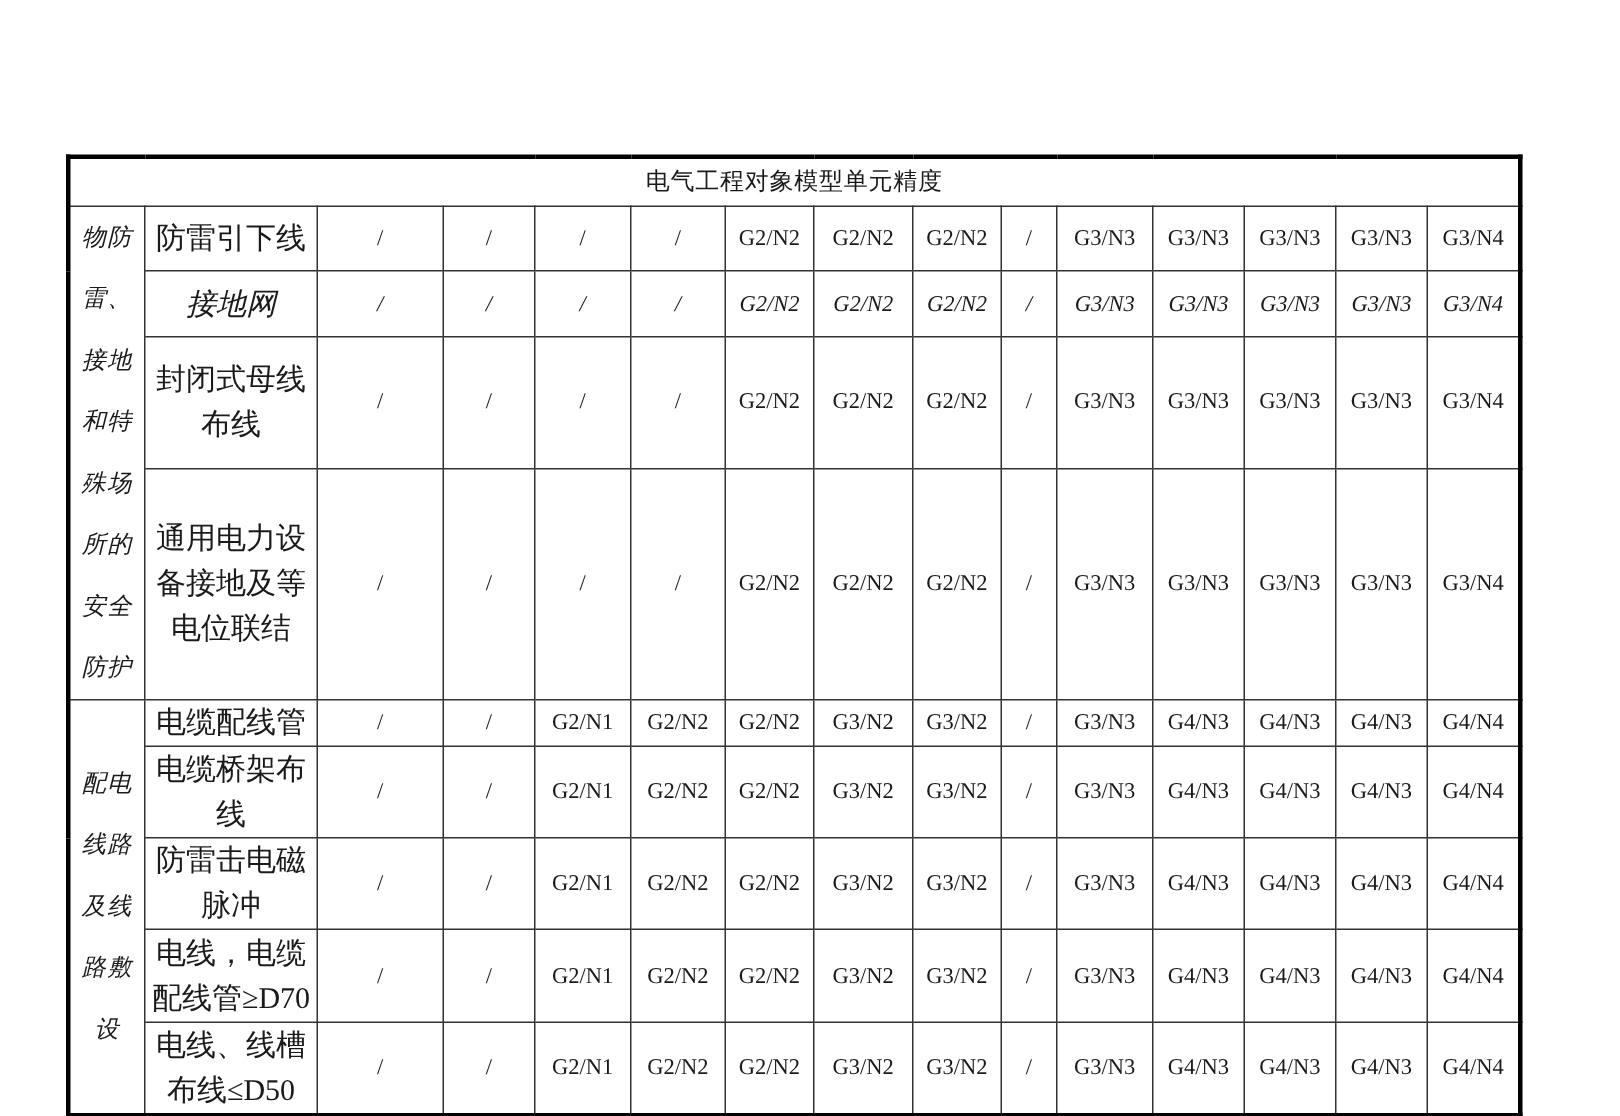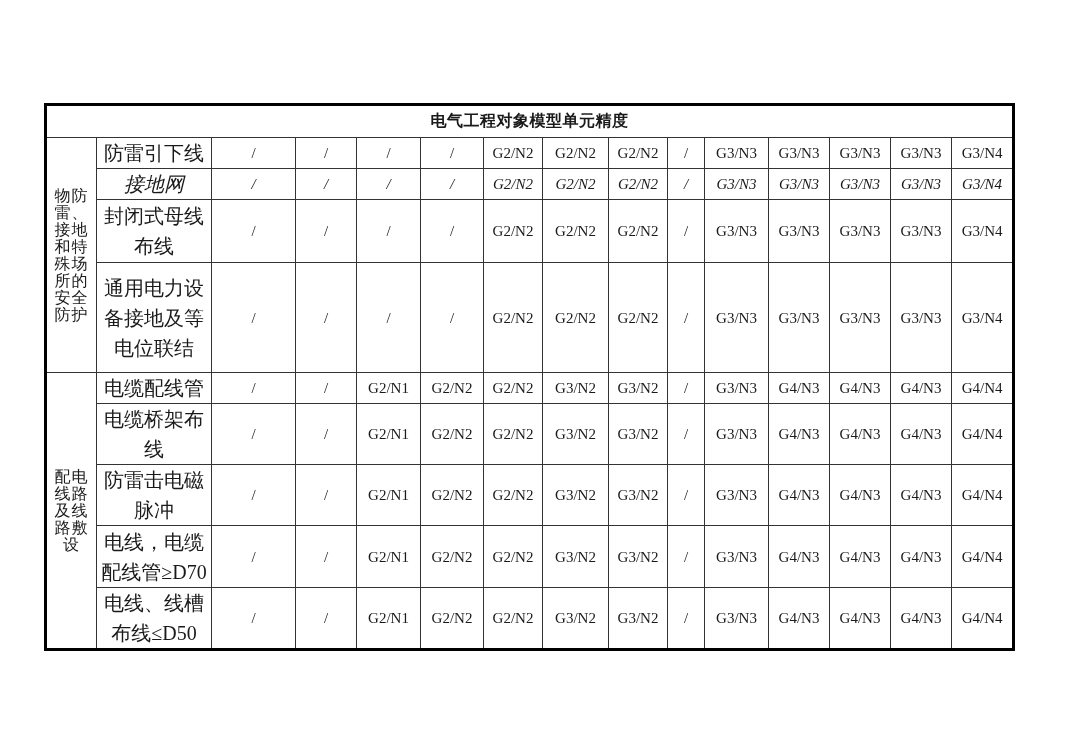--- a/index.html
+++ b/index.html
@@ -31,30 +31,31 @@
     border: 3px solid #000000;
   }
   table.precision td {
     border: 1px solid #333333;
     text-align: center;
     vertical-align: middle;
     padding: 0;
     overflow: hidden;
   }
   td.title-cell {
-    font-weight: bold;
+    font-weight: normal;
     font-size: 16px;
     letter-spacing: 0.5px;
   }
   td.group-cell {
     font-size: 16px;
-    line-height: 17px;
+    line-height: 41px;
     padding: 0 8px;
     word-break: break-all;
     letter-spacing: 1px;
+    font-style: italic;
   }
   td.row-label {
     font-size: 20px;
     line-height: 30px;
     padding: 0 6px;
     word-break: break-all;
   }
   td.value-cell {
     font-size: 15px;
     line-height: 20px;

